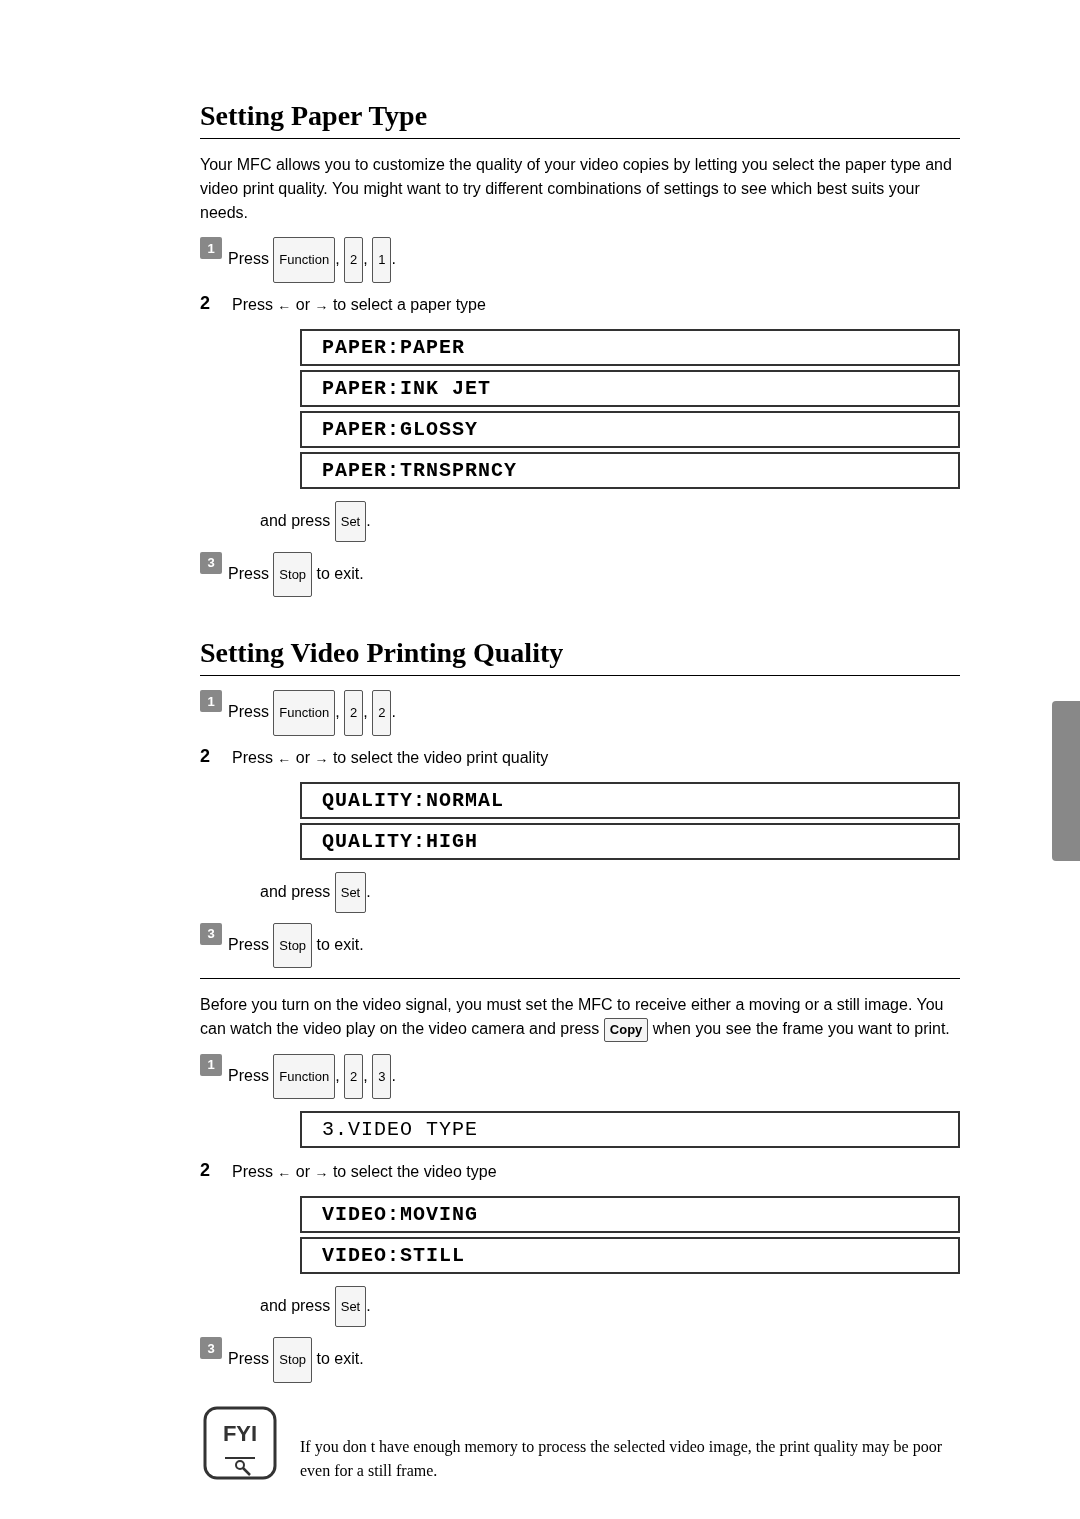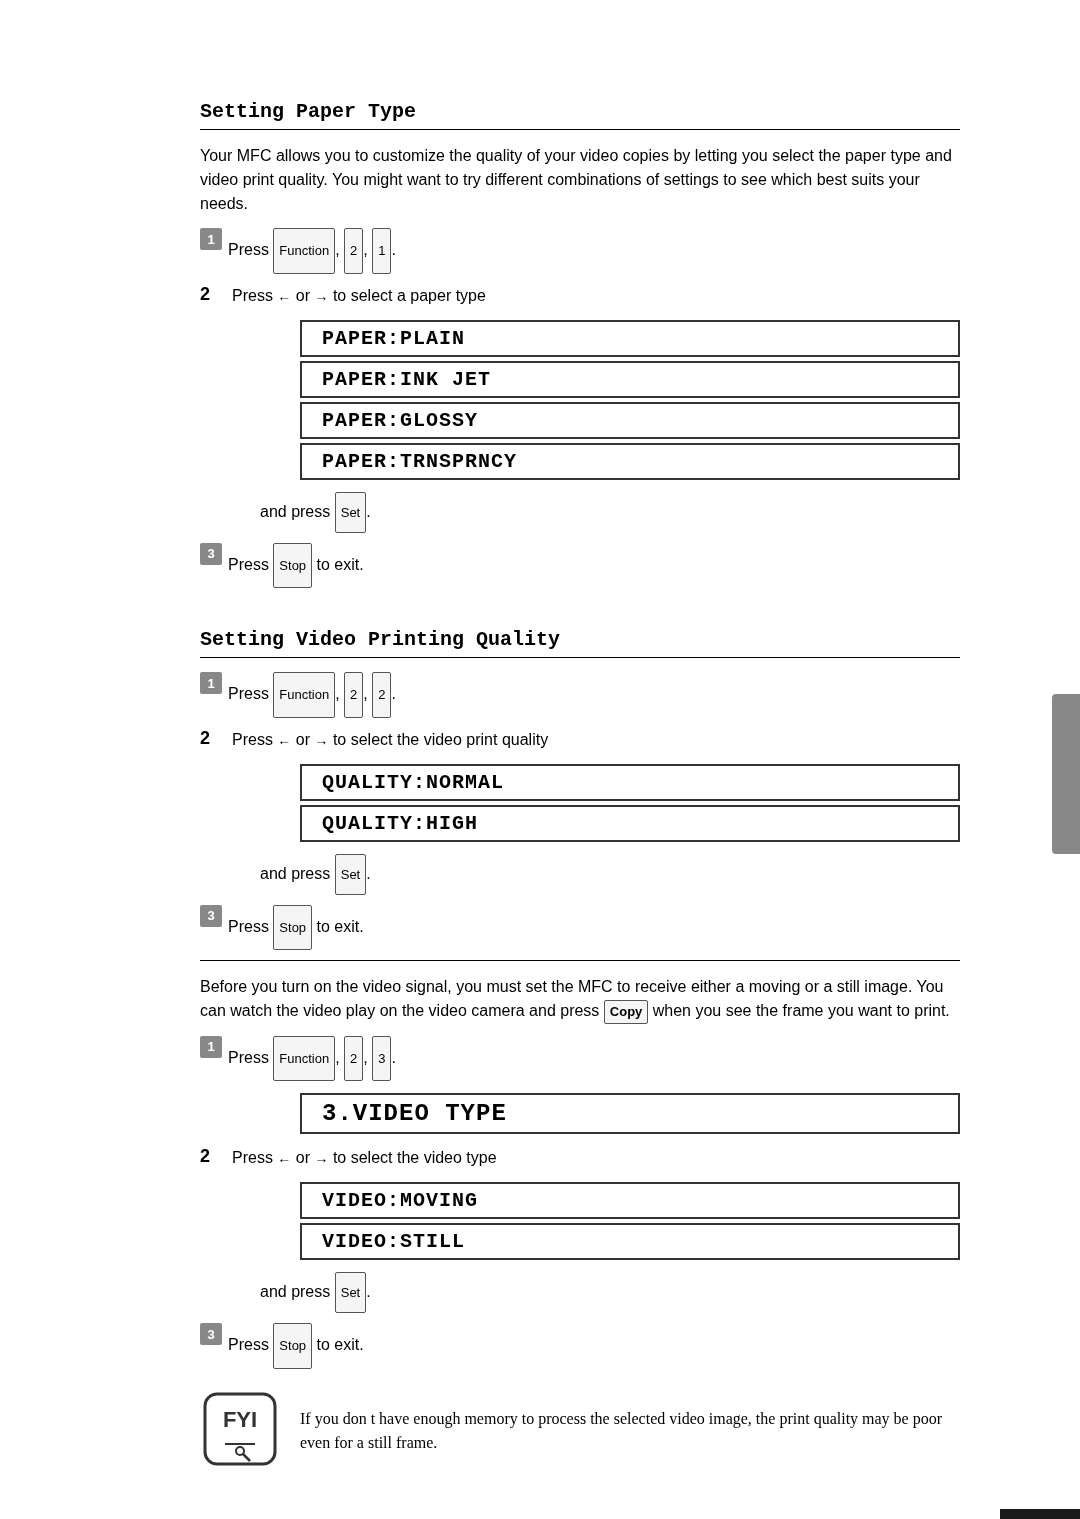--- a/index.html
+++ b/index.html
@@ -15,23 +15,23 @@
 
     .page-container {
       width: 1080px;
       min-height: 1519px;
       position: relative;
       padding: 60px 120px 80px 200px;
     }
 
     
     .section-title {
-      font-size: 20px;
-      font-weight: bold;
-      font-family: Liberation Mono, monospace;
+      font-size: 28px;
+      font-weight: bold;
+      font-family: Liberation Serif, serif;
       margin-bottom: 6px;
       margin-top: 40px;
     }
 
     .section-divider {
       border: none;
       border-top: 1px solid #000;
       margin-bottom: 14px;
     }
 
@@ -100,23 +100,23 @@
       letter-spacing: 1px;
       background: #ffffff;
       min-width: 260px;
       text-align: left;
     }
 
     .lcd-box-single {
       display: inline-block;
       border: 2px solid #333;
       padding: 5px 20px;
-      font-size: 24px;
+      font-size: 20px;
       font-family: 'Courier New', Courier, monospace;
-      font-weight: bold;
+      font-weight: normal;
       letter-spacing: 1px;
       background: #ffffff;
       min-width: 260px;
       text-align: left;
     }
 
     .and-press {
       margin: 6px 0 6px 60px;
       font-size: 16px;
       font-family: Arial, sans-serif;
@@ -130,21 +130,21 @@
     }
     .arrow-right {
       display: inline-block;
       font-size: 14px;
       vertical-align: middle;
     }
 
     
     .fyi-section {
       display: flex;
-      align-items: center;
+      align-items: flex-end;
       margin-top: 20px;
       gap: 20px;
     }
 
     .fyi-icon {
       width: 80px;
       height: 80px;
       flex-shrink: 0;
     }
 
@@ -246,21 +246,21 @@
       <span class="step-number">2</span>
       <span class="step-content">
         Press <span class="arrow-left">←</span>
         or <span class="arrow-right">→</span>
         to select a paper type
       </span>
     </li>
   </ul>
 
   <div class="lcd-container">
-    <div class="lcd-box">PAPER:PLAIN</div>
+    <div class="lcd-box">PAPER:PAPER</div>
     <div class="lcd-box">PAPER:INK JET</div>
     <div class="lcd-box">PAPER:GLOSSY</div>
     <div class="lcd-box">PAPER:TRNSPRNCY</div>
   </div>
 
   <div class="and-press">
     and press <span class="key">Set</span>.
   </div>
 
   <ul class="steps-list">

